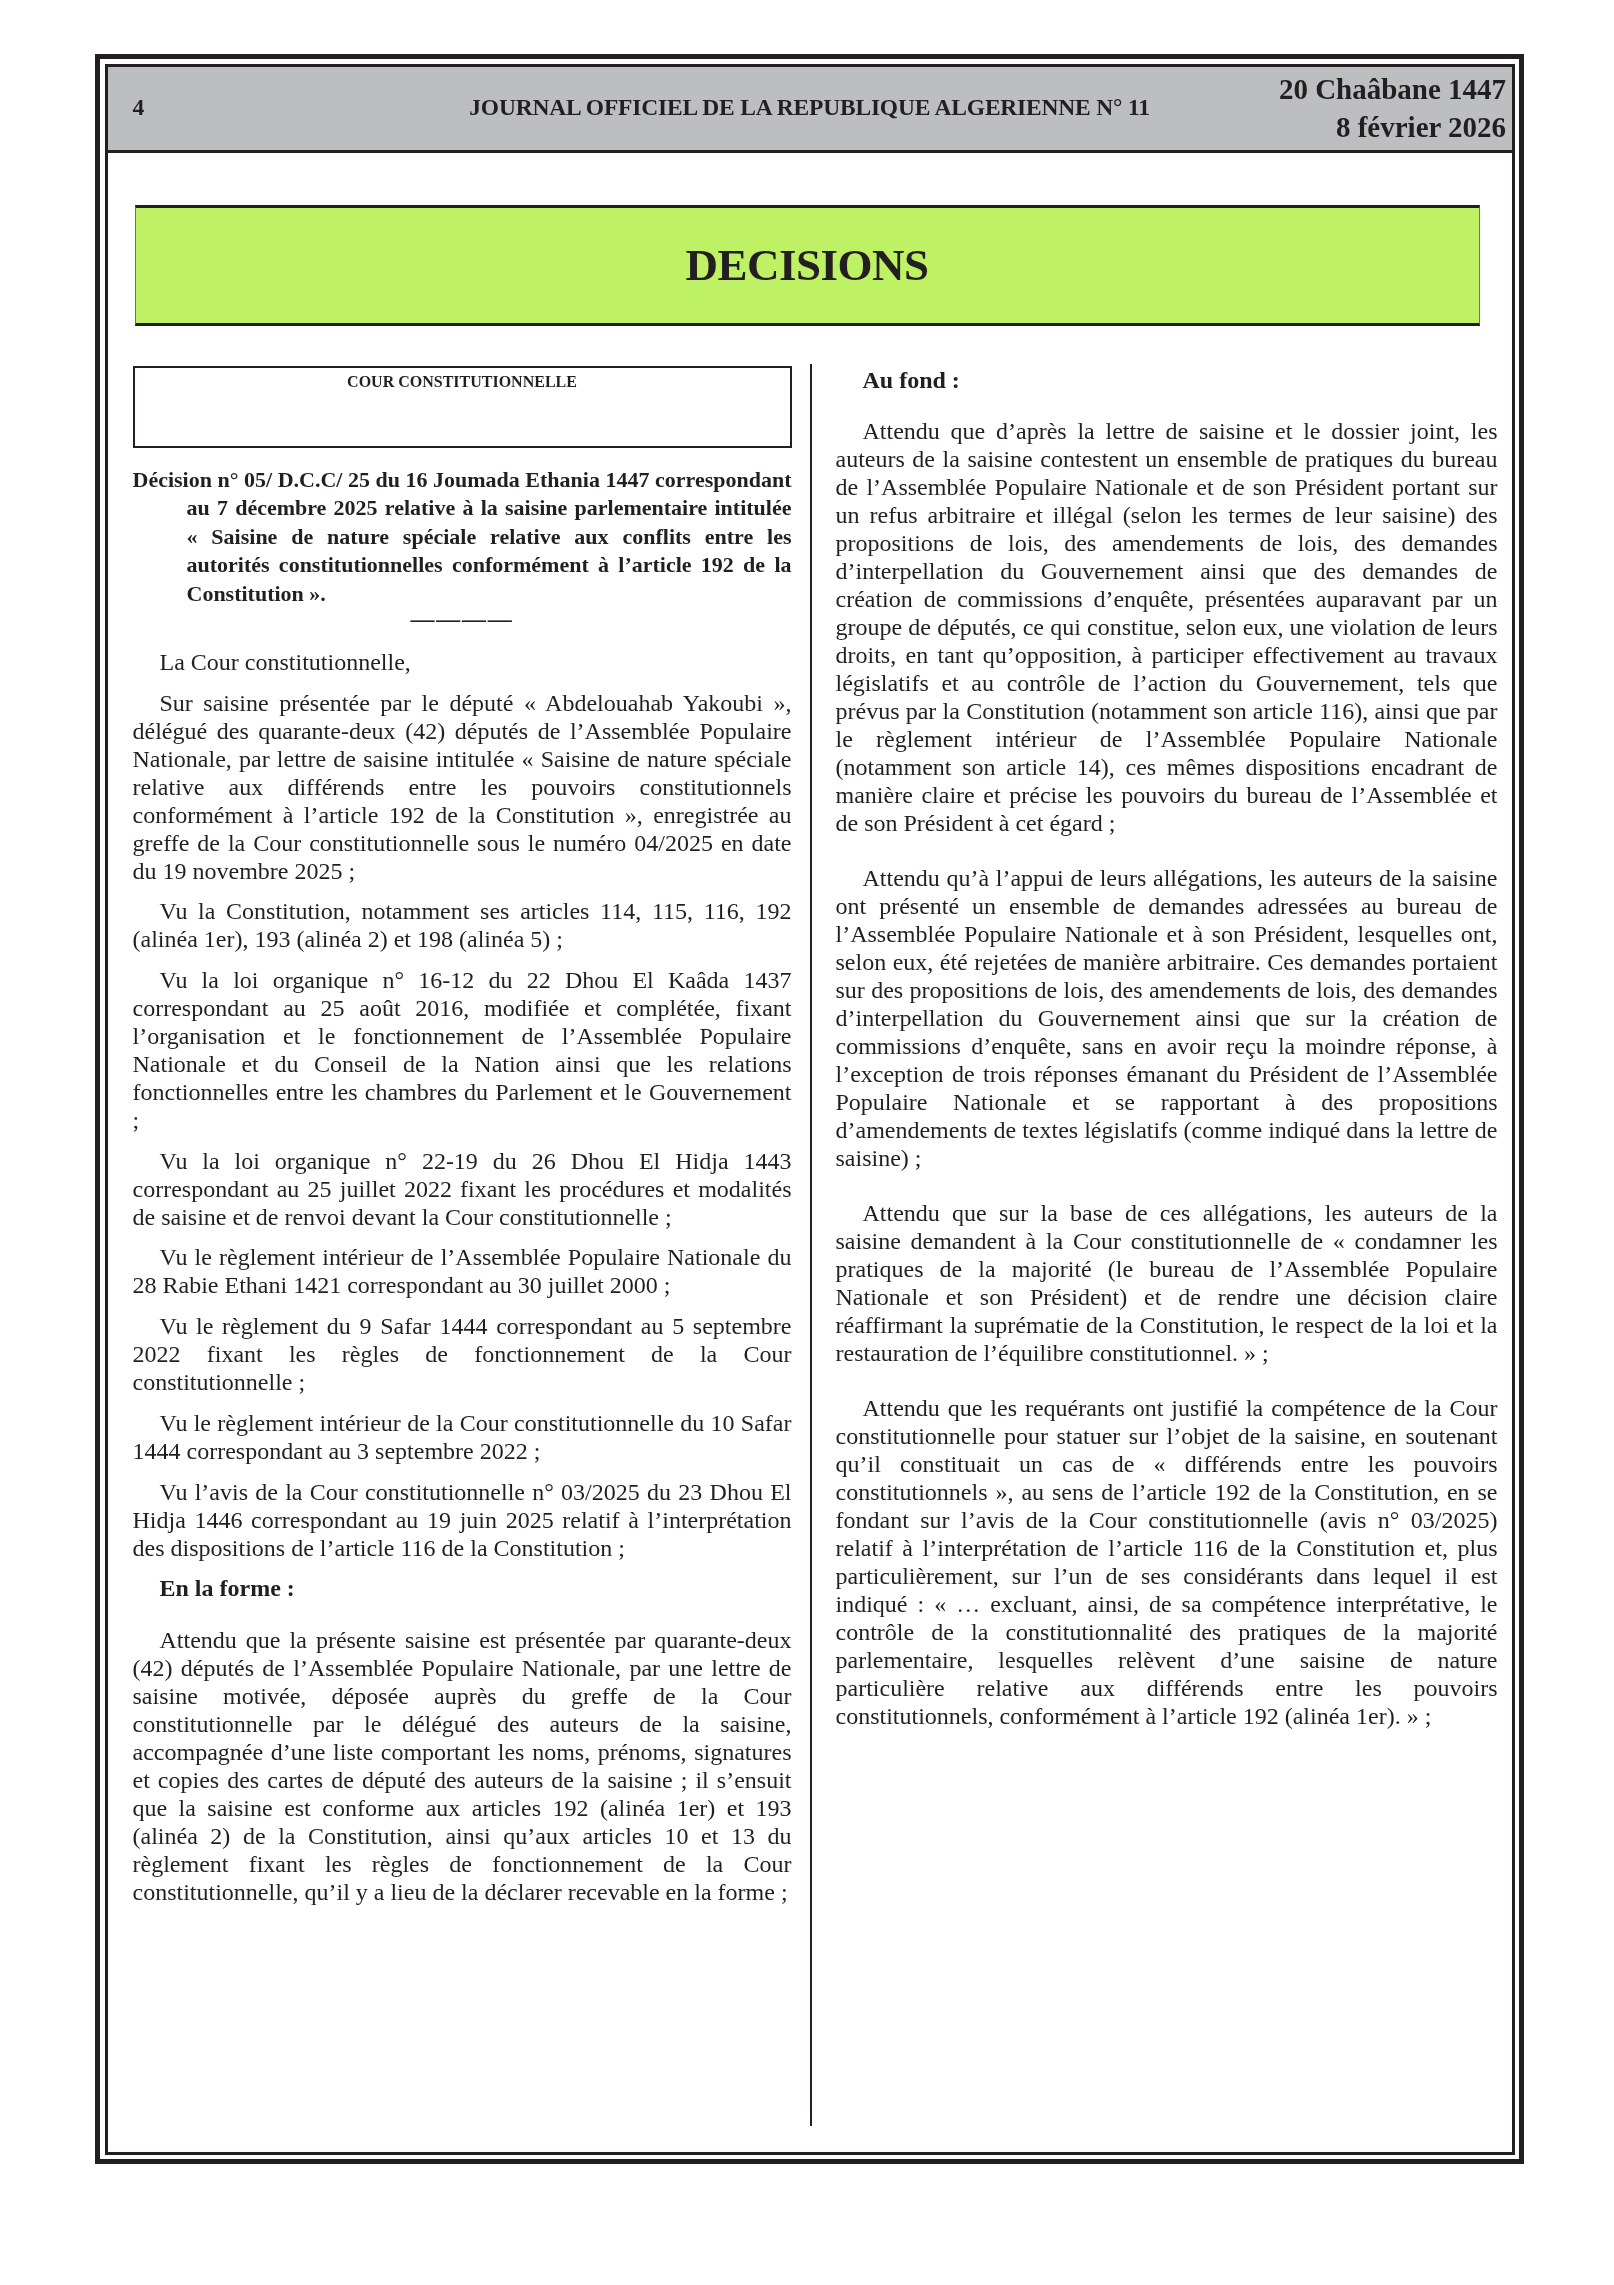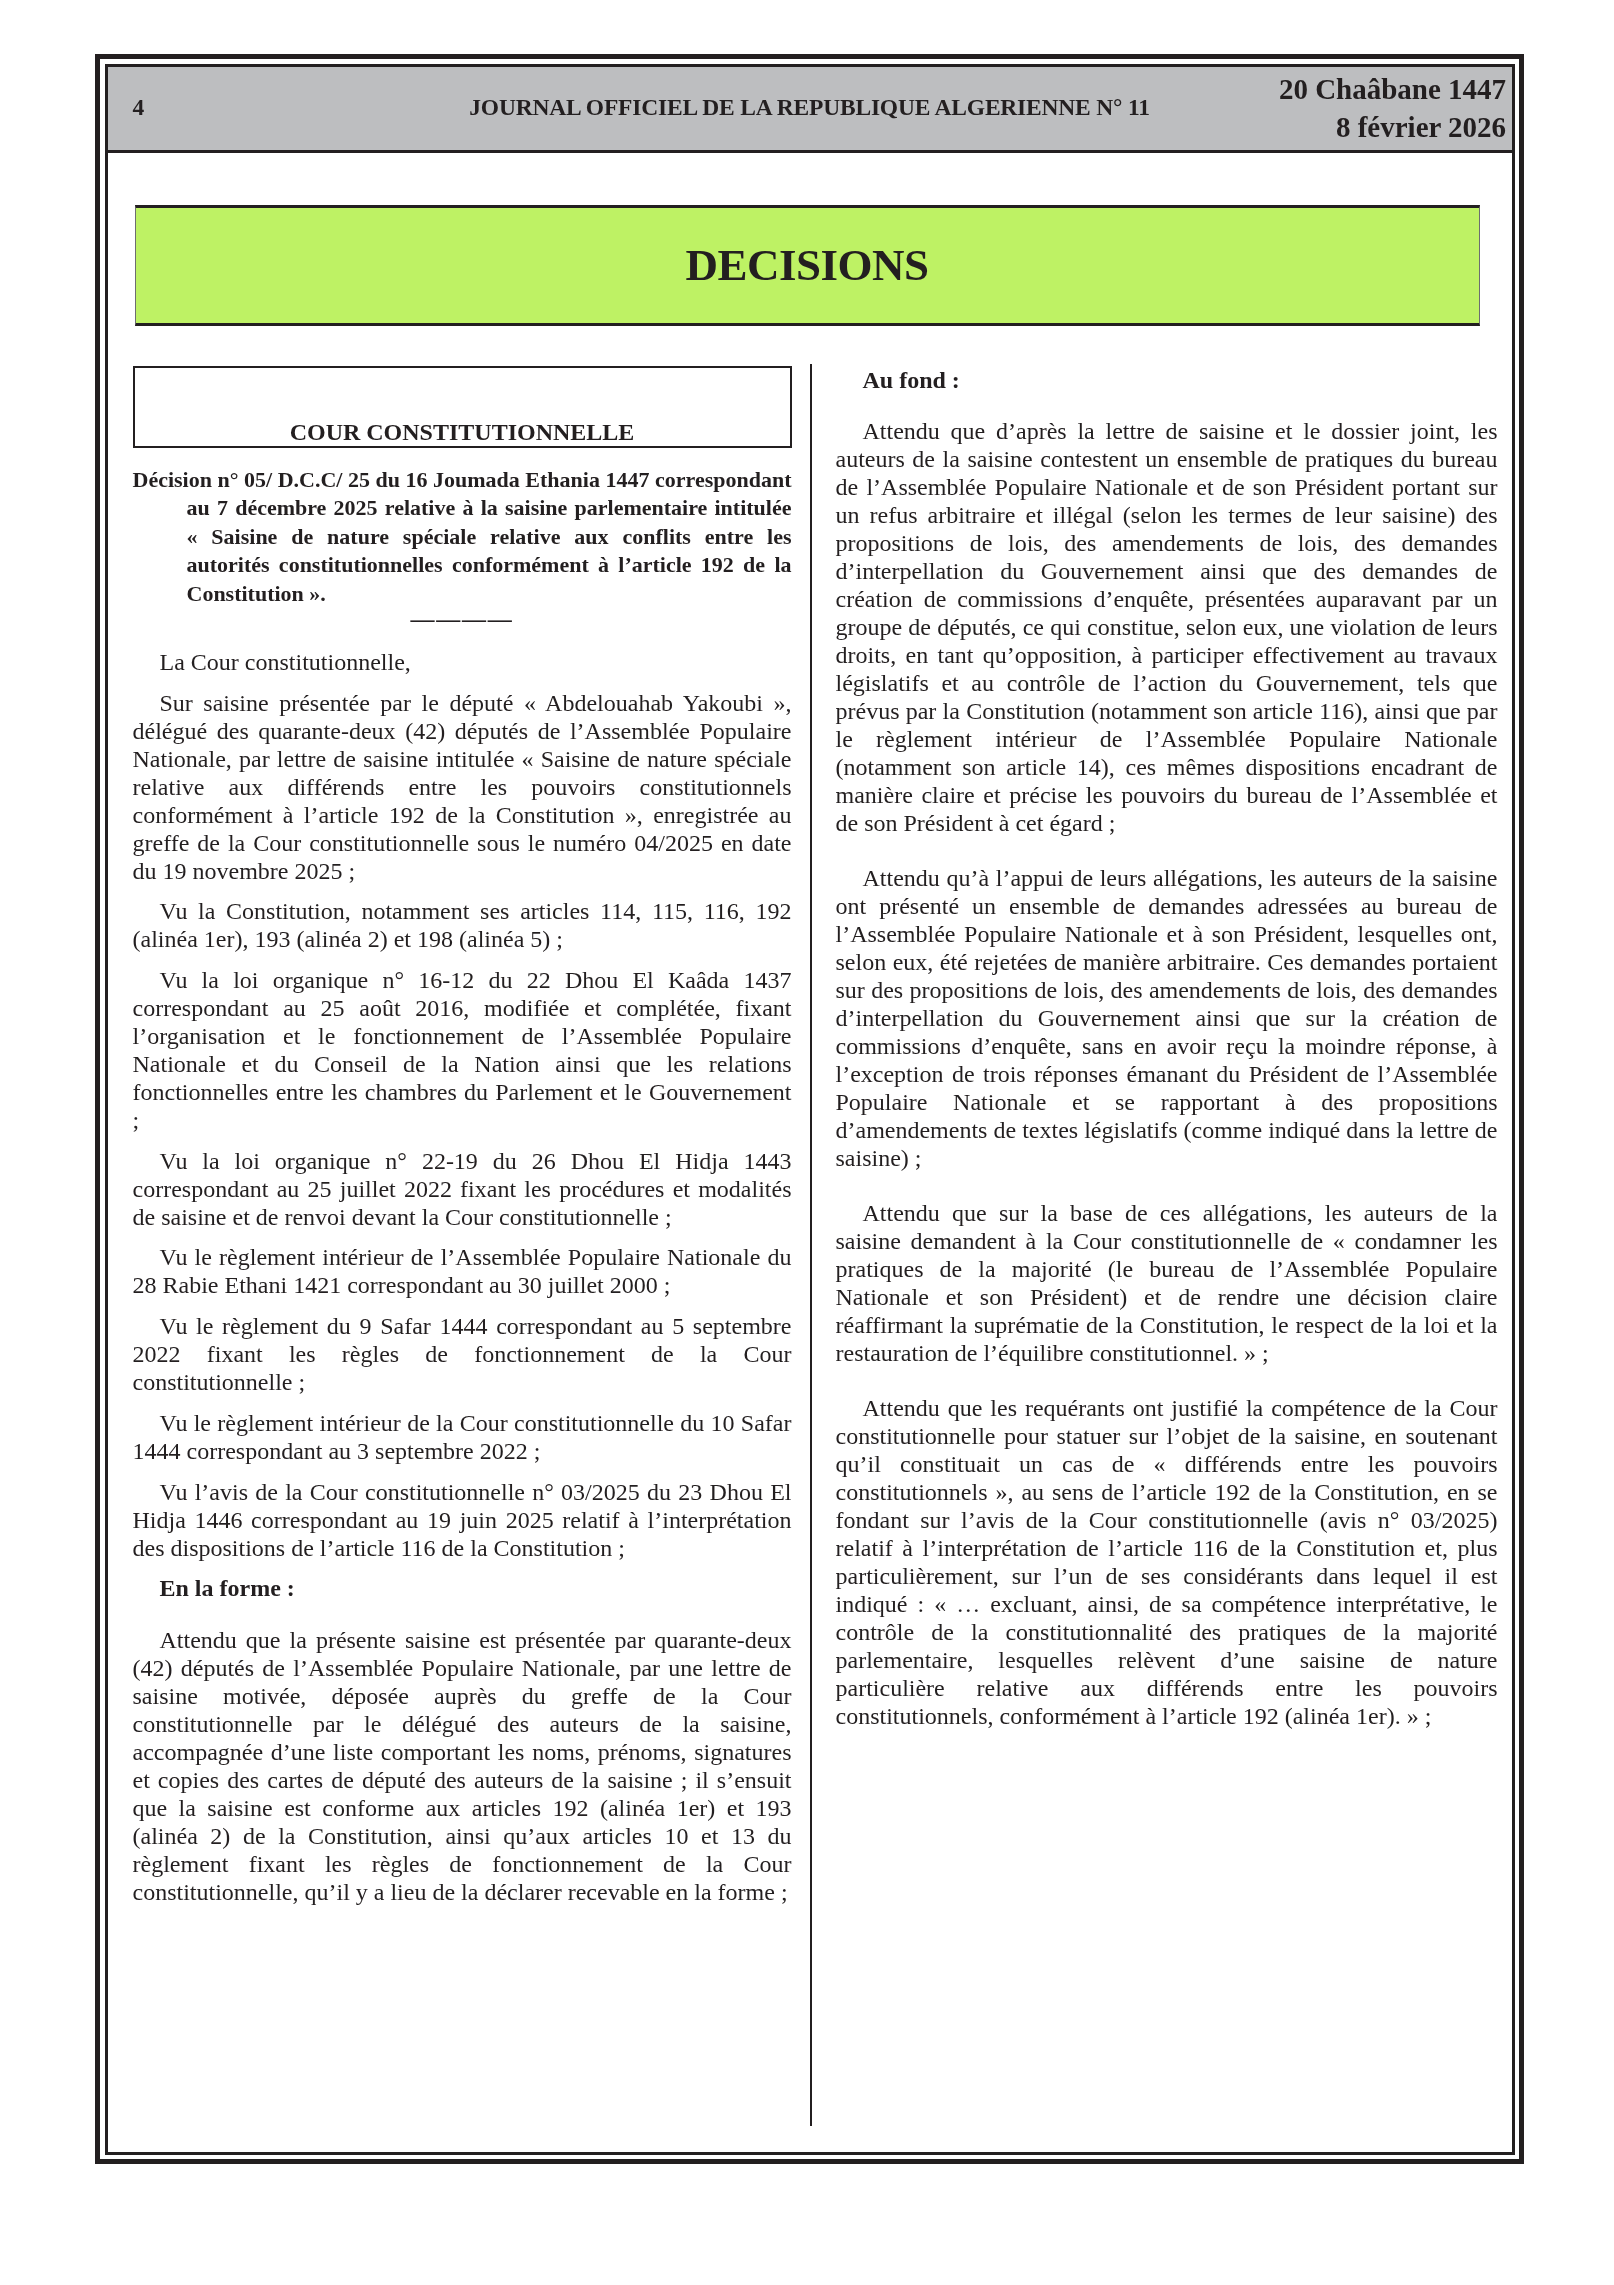--- a/index.html
+++ b/index.html
@@ -18,22 +18,22 @@
          font-size: 29px; line-height: 38px; }
   .decisions-box { position: absolute; left: 27px; top: 138px; width: 1345px; height: 121px;
          background: #bef264; border-top: 3.6px solid #231f20; border-bottom: 3.6px solid #231f20;
          border-left: 1.8px solid #6d6e70; border-right: 1.8px solid #6d6e70; box-sizing: border-box;
          display: flex; align-items: center; justify-content: center; }
   .decisions-title { font-weight: bold; font-size: 45px; letter-spacing: -0.5px; }
   .col { position: absolute; font-size: 24px; line-height: 28px; text-align: justify; }
   .col-left { left: 25px; top: 299px; width: 659px; }
   .col-right { left: 728px; top: 299px; width: 662px; }
   .divider { position: absolute; left: 702px; top: 297px; width: 2.7px; height: 1762px; background: #231f20; }
-  .court-box { border: 2.7px solid #231f20; height: 78px; display: flex; align-items: flex-end;
-         justify-content: center; font-weight: bold; font-size: 24px; margin-bottom: 18px; }
+  .court-box { border: 2.7px solid #231f20; height: 78px; display: flex; align-items: flex-start;
+         justify-content: center; font-weight: bold; font-size: 16px; margin-bottom: 18px; }
   .decision-title { font-weight: bold; font-size: 22px; line-height: 28.5px; text-align: justify;
          padding-left: 54px; text-indent: -54px; }
   .sep { text-align: center; font-weight: bold; letter-spacing: 1.8px; margin: 0 0 11px 0; line-height: 22px; }
   p { margin: 0 0 12.7px 0; text-indent: 27px; }
   p.first { margin-top: 18px; }
   .section-head { font-weight: bold; text-indent: 27px; margin: 12.7px 0 23.5px 0; }
   .right-head { font-weight: bold; text-indent: 27px; margin: 0 0 23.5px 0; }
   .col-right p { margin-bottom: 27px; }
 </style>
 </head>

